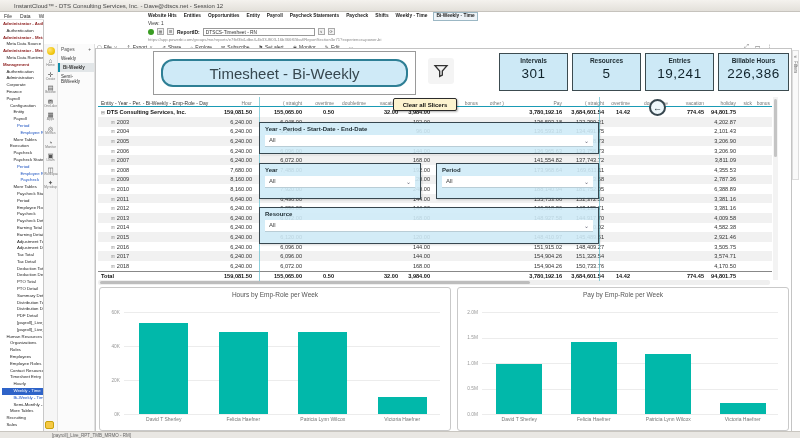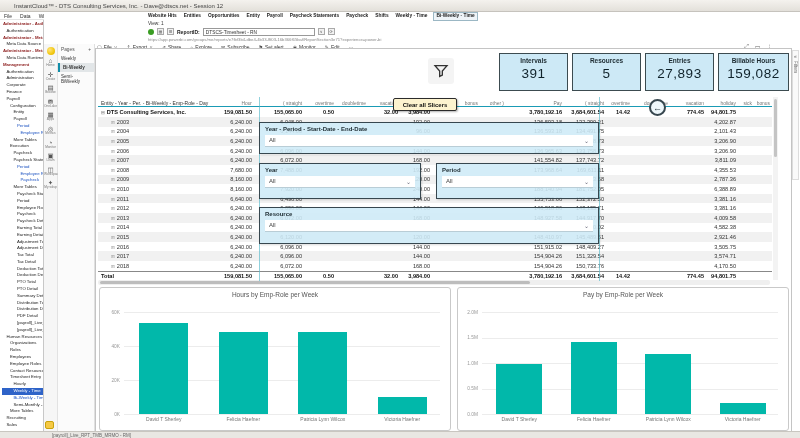--- a/index.html
+++ b/index.html
@@ -329,42 +329,45 @@
   <div id="pages-list">
       <div class="page-item">Weekly</div>
       <div class="page-item sel">Bi-Weekly</div>
       <div class="page-item">Semi-BiWeekly</div>
     </div>
 </div>
 
 <div class="abs" id="canvas">
 
 
+  <div class="abs" id="titlebox-outer">
+    <div id="titlebox">Timesheet - Bi-Weekly</div>
+  </div>
 
   <div class="abs" id="funnel-btn">
     <svg width="16" height="16" viewBox="0 0 24 24">
         <path d="M3 4h18l-7 8v6l-4 2v-8z" fill="none" stroke="#333" stroke-width="2"></path>
       </svg>
   </div>
 
   <div class="abs kpi" id="kpi0">
     <div class="kpi-label">Intervals</div>
-    <div class="kpi-value">391</div>
+    <div class="kpi-value">301</div>
   </div>
   <div class="abs kpi" id="kpi1">
     <div class="kpi-label">Resources</div>
     <div class="kpi-value">5</div>
   </div>
   <div class="abs kpi" id="kpi2">
     <div class="kpi-label">Entries</div>
-    <div class="kpi-value">27,893</div>
+    <div class="kpi-value">19,241</div>
   </div>
   <div class="abs kpi" id="kpi3">
     <div class="kpi-label">Billable Hours</div>
-    <div class="kpi-value">159,082</div>
+    <div class="kpi-value">226,386</div>
   </div>
 
   <div class="abs" id="thead">
       <div class="hent" style="width: 120px;">Entity - Year - Per. - Bi-Weekly - Emp-Role - Day</div>
       <div class="hcol" style="width: 36px;">Hour</div>
       <div class="hcol" style="width: 50px;">( straight</div>
       <div class="hcol" style="width: 32px;">overtime</div>
       <div class="hcol" style="width: 32px;">doubletime</div>
       <div class="hcol" style="width: 32px;">vacation</div>
       <div class="hcol" style="width: 32px;">holiday</div>

